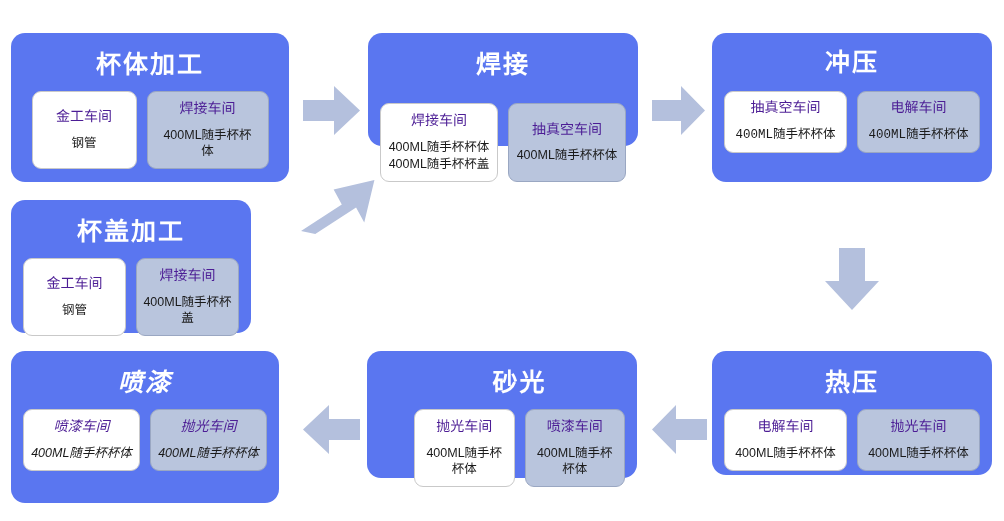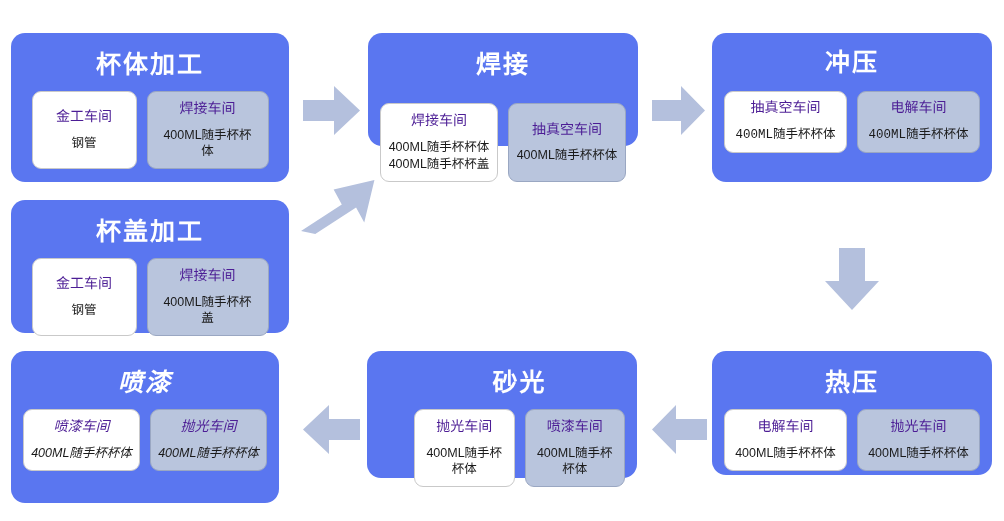--- a/index.html
+++ b/index.html
@@ -158,21 +158,21 @@
       </div>
       <div class="wsbox gray">
         <div class="ws-name">电解车间</div>
         <div class="ws-products">
           <div class="ws-product">400ML随手杯杯体</div>
         </div>
       </div>
     </div>
   </div>
 
-  <div class="stage" style="left:11px; top:200px; width:278px; height:133px;">
+  <div class="stage" style="left:11px; top:200px; width:240px; height:133px;">
     <div class="stage-title">杯盖加工</div>
     <div class="stage-body">
       <div class="wsbox white" style="max-width:105px;">
         <div class="ws-name">金工车间</div>
         <div class="ws-products">
           <div class="ws-product">钢管</div>
         </div>
       </div>
       <div class="wsbox gray" style="max-width:122px;">
         <div class="ws-name">焊接车间</div>

